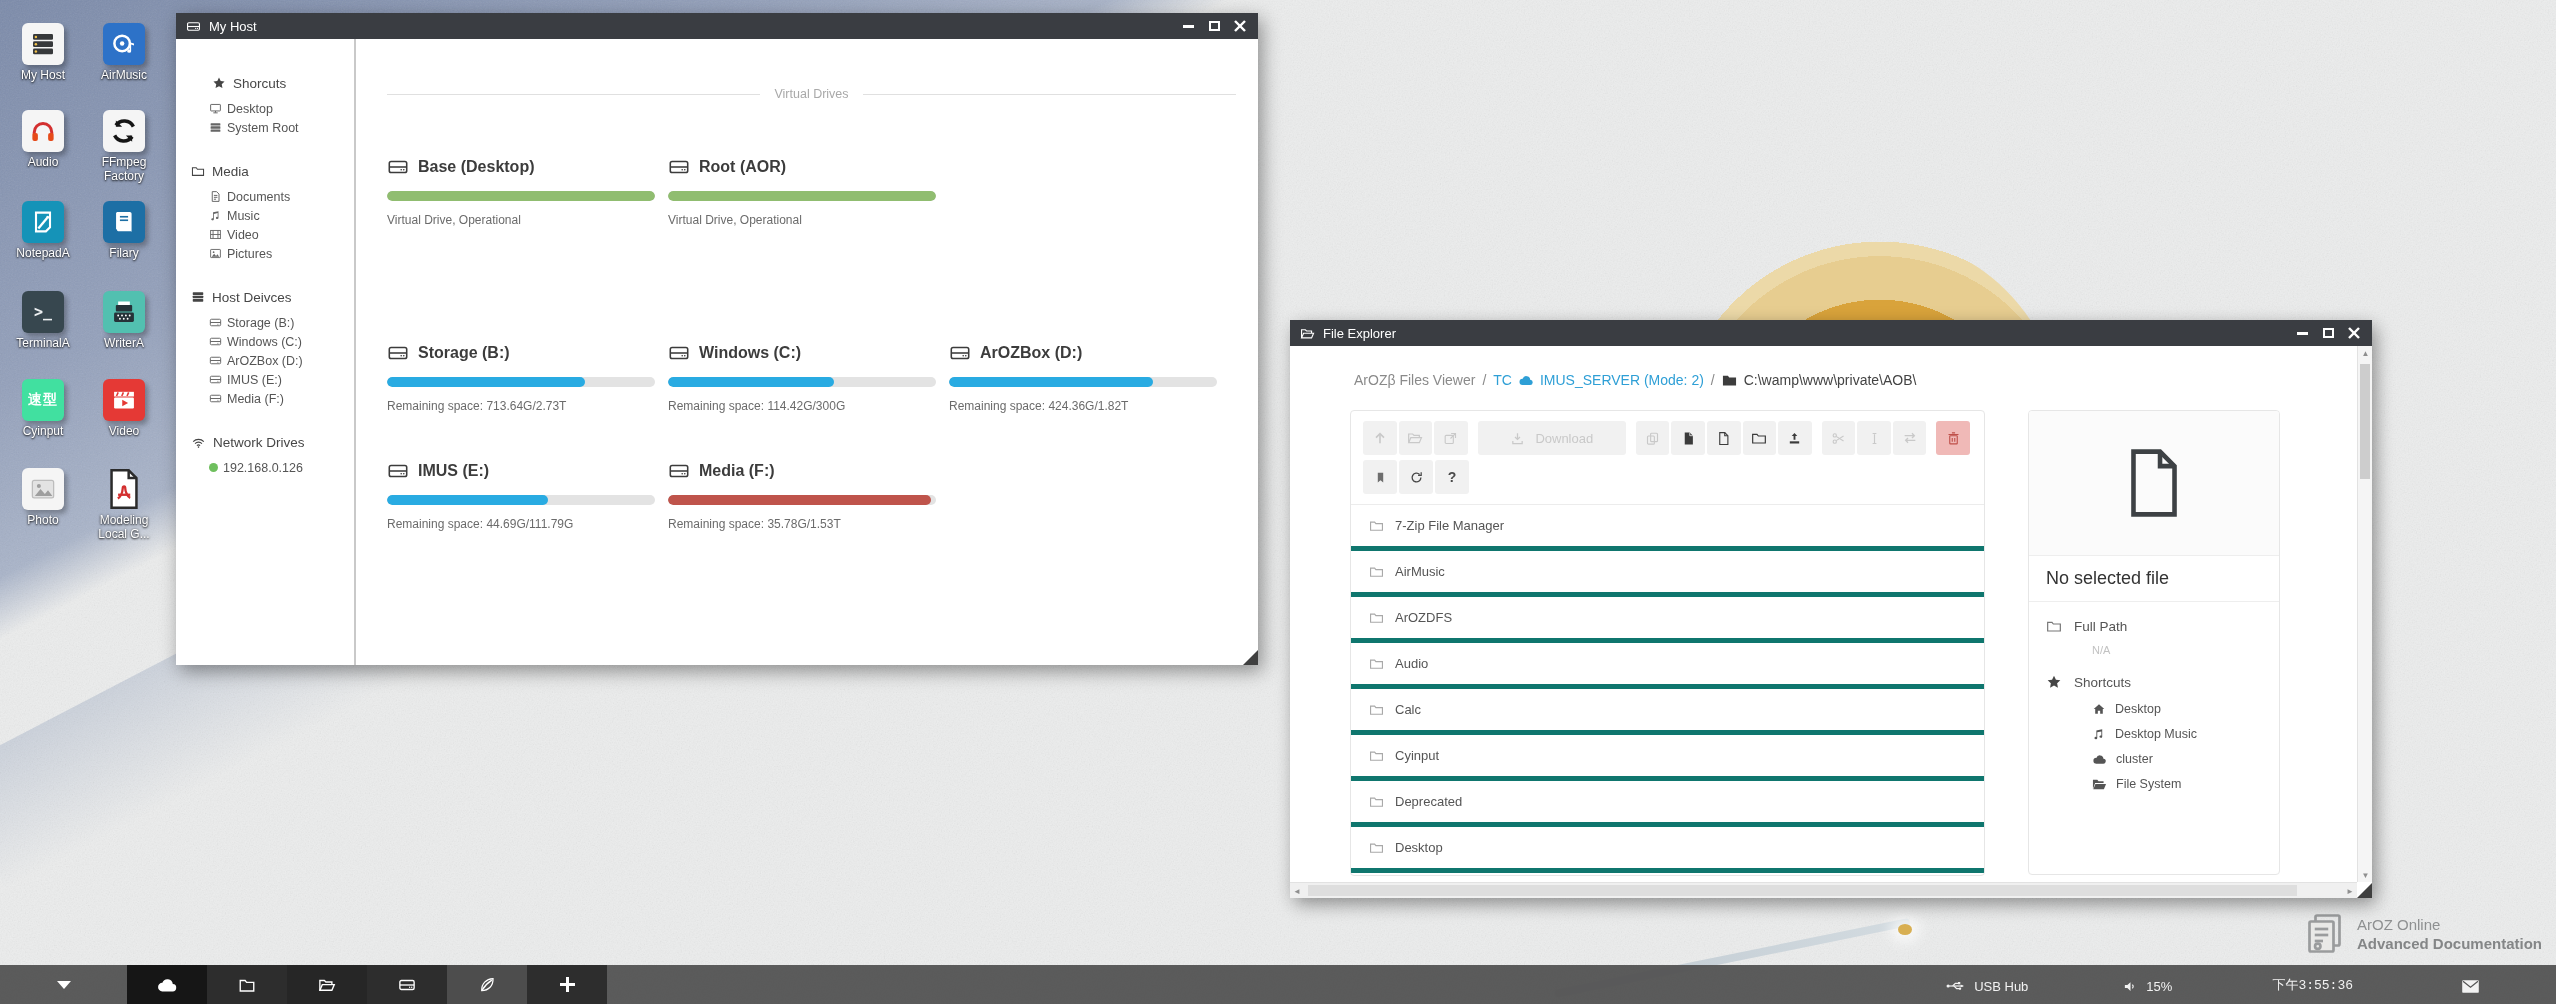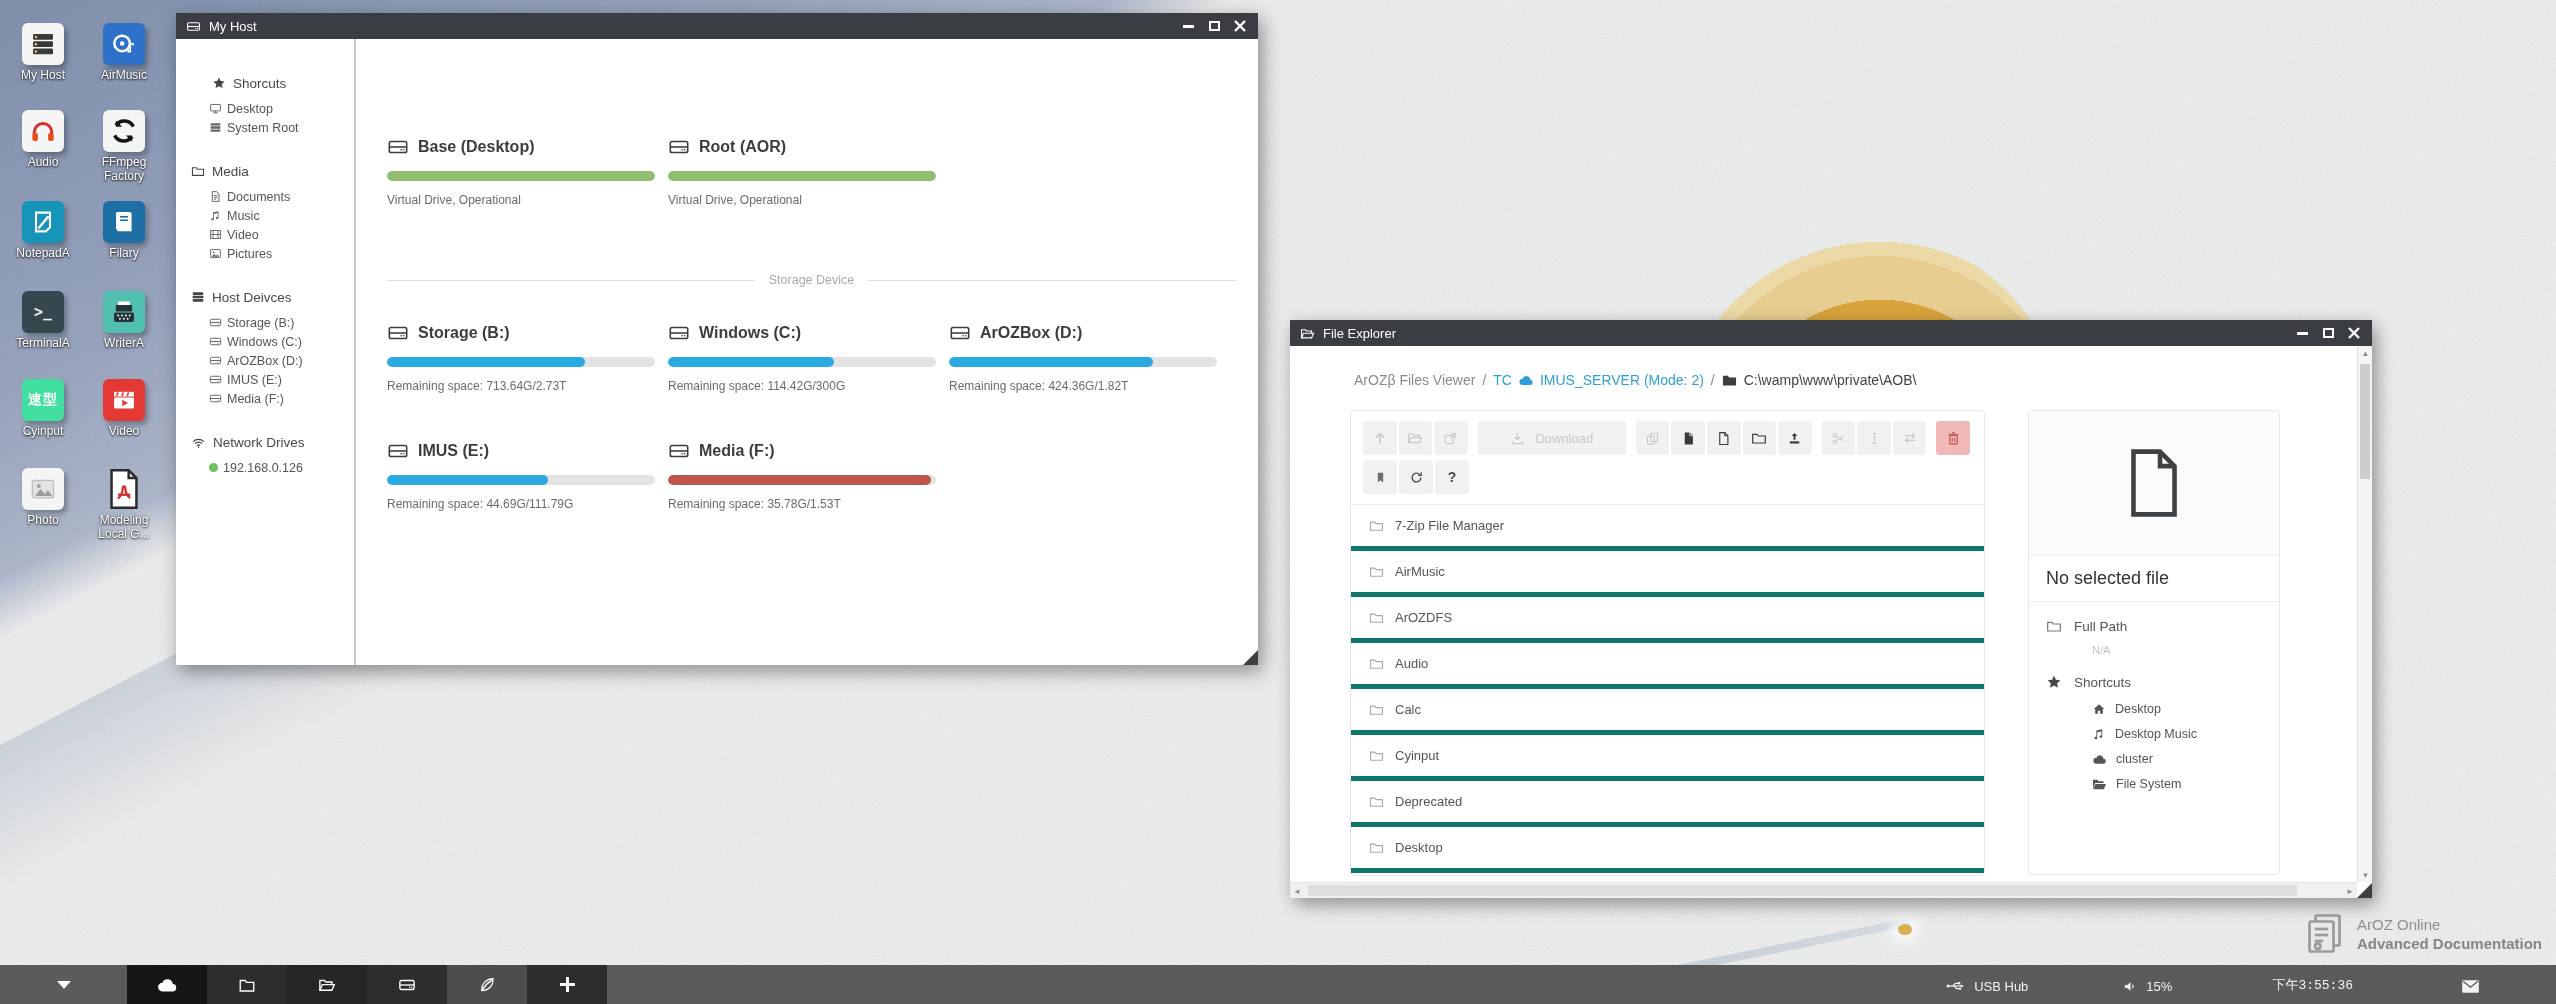--- a/index.html
+++ b/index.html
@@ -51,21 +51,21 @@
   .mh-side { width:180px; border-right:2px solid #c9c9c9; padding-top:34px; flex:none; }
   .shead { height:20px; margin-top:24px; display:flex; align-items:center; padding-left:15px; font-size:13.5px; color:#474747; gap:7px; }
   .shead:first-child { margin-top:0;padding-left:36px; }
   .sitems { margin-top:6px; }
   .sitem { height:19px; display:flex; align-items:center; padding-left:33px; font-size:12.5px; color:#555; gap:5px; cursor:pointer; }
   .dot-green { width:9px; height:9px; border-radius:50%; background:#6fbf5e; }
   .mh-main { flex:1; position:relative; }
   .sep { position:absolute; left:31px; right:22px; height:18px; display:flex; align-items:center; color:#a9a9a9; font-size:12.5px; }
   .sep::before, .sep::after { content:""; flex:1; border-top:1px solid #e0e0e0; }
   .sep span { padding:0 14px; }
-  .drow { position:absolute; left:31px; display:grid; grid-template-columns:repeat(3,281px); }
+  .drow { position:absolute; left:31px; display:grid; grid-template-columns:repeat(3,281px);margin-top:20px; }
   .drive { width:268px; }
   .dname { display:flex; align-items:center; gap:9px; font-size:16px; font-weight:bold; color:#3c3c3c; height:24px; }
   .dbar { margin-top:12px; height:10px; border-radius:5px; background:#e3e3e3; overflow:hidden; }
   .dfill { height:100%; border-radius:5px; }
   .dcap { margin-top:12px; font-size:12px; color:#6b6b6b; }
 
   
   #fexp { left:1290px; top:320px; width:1082px; height:578px;border-radius:6px; }
   .fe-body { position:absolute; top:26px; left:0; right:15px; bottom:16px; background:#fff; overflow:hidden; }
   .crumb { position:absolute; left:64px; top:24px; height:20px; display:flex; align-items:center; gap:7px; font-size:14px; color:#8a8a8a; }
@@ -450,20 +450,23 @@
         </div>
         <div class="sitems">
           <div class="sitem">
             <span class="dot-green"></span>
             <span>192.168.0.126</span>
           </div>
         </div>
       </div>
 
       <div class="mh-main">
+        <div class="sep" style="top:46px">
+            <span>Virtual Drives</span>
+          </div>
 
         <div class="drow" style="top:96px">
           <div class="drive">
             <div class="dname">
               <svg width="22" height="22" viewBox="0 0 24 24" fill="none" stroke="#3c3c3c" stroke-width="1.7">
                   <rect x="2.5" y="6" width="19" height="12" rx="2"></rect>
                   <line x1="2.5" y1="12" x2="21.5" y2="12"></line>
                   <circle cx="15.5" cy="15" r="0.9" fill="#3c3c3c" stroke="none"></circle>
                   <circle cx="18.3" cy="15" r="0.9" fill="#3c3c3c" stroke="none"></circle>
                 </svg>
@@ -485,23 +488,20 @@
               <span>Root (AOR)</span>
             </div>
             <div class="dbar">
                 <div class="dfill" style="width: 100%; background: rgb(144, 189, 112);"></div>
               </div>
             <div class="dcap">Virtual Drive, Operational</div>
           </div>
           <div></div>
         </div>
 
-        <div class="sep" style="top:232px">
-            <span>Storage Device</span>
-          </div>
 
         <div class="drow" style="top:282px">
           <div class="drive">
             <div class="dname">
               <svg width="22" height="22" viewBox="0 0 24 24" fill="none" stroke="#3c3c3c" stroke-width="1.7">
                   <rect x="2.5" y="6" width="19" height="12" rx="2"></rect>
                   <line x1="2.5" y1="12" x2="21.5" y2="12"></line>
                   <circle cx="15.5" cy="15" r="0.9" fill="#3c3c3c" stroke="none"></circle>
                   <circle cx="18.3" cy="15" r="0.9" fill="#3c3c3c" stroke="none"></circle>
                 </svg>

